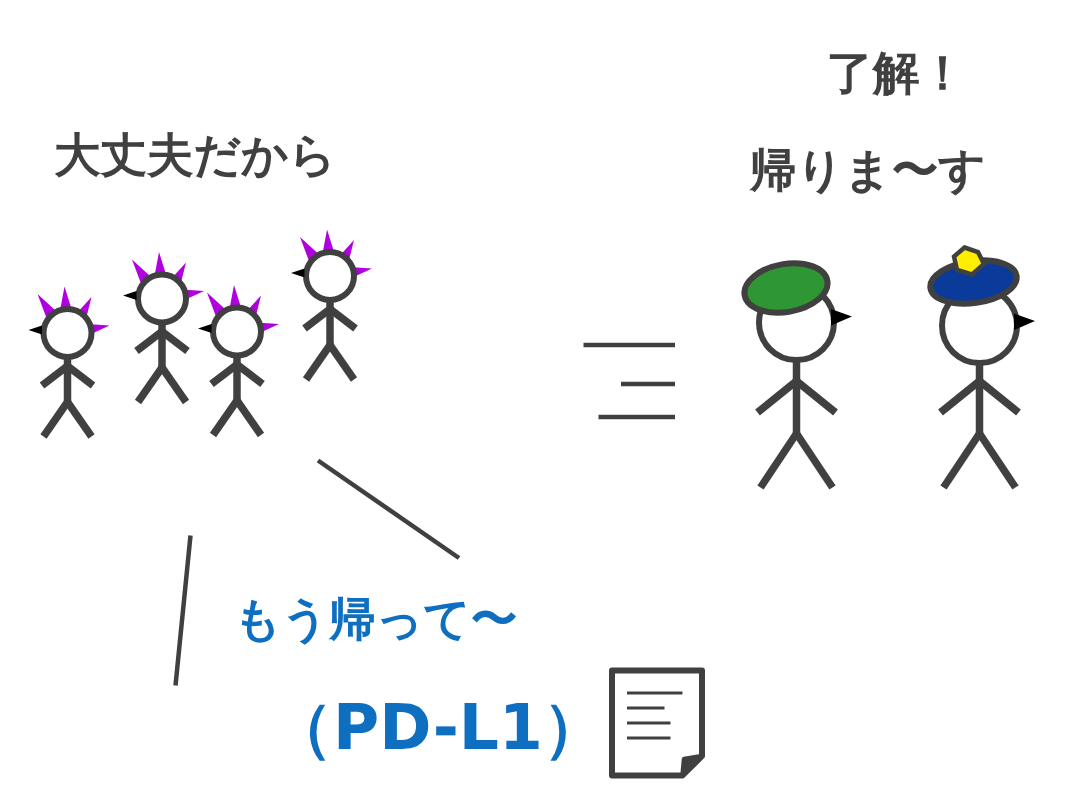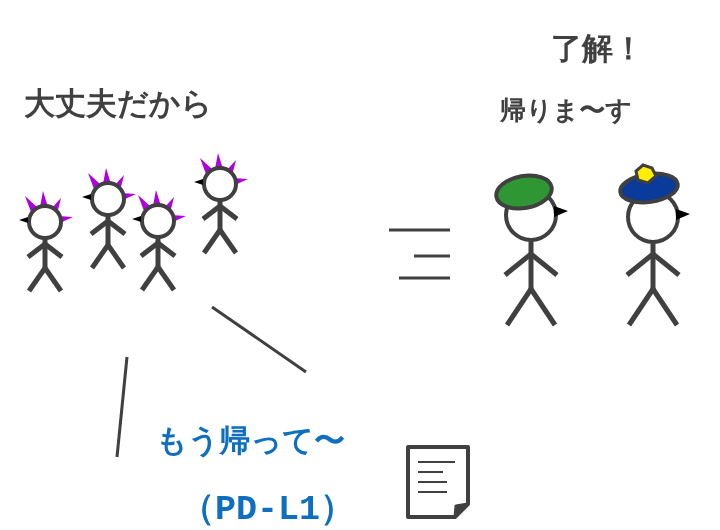--- a/index.html
+++ b/index.html
@@ -87,19 +87,19 @@
     <path d="M468,504 L455,517 L456,506 Z" fill="#404040" stroke="#404040" stroke-width="3" stroke-linejoin="round"></path>
     <g stroke="#404040" stroke-width="2">
       <line x1="418" y1="462" x2="455" y2="462"></line>
       <line x1="418" y1="472" x2="443" y2="472"></line>
       <line x1="418" y1="482" x2="447" y2="482"></line>
       <line x1="418" y1="492" x2="447" y2="492"></line>
     </g>
   </g>
 </svg>
 
-<div class="label" style="left:24px; top:83px; font-size:31px;">大丈夫だから</div>
+<div class="label" style="left:36px; top:83px; font-size:31px;">大丈夫だから</div>
 
 <div class="label" style="left:537px; top:28px; font-size:31px;margin-left:14px;">了解！</div>
-<div class="label" style="left:500px; top:93px; font-size:26px;">帰りま〜す</div>
+<div class="label" style="left:500px; top:93px; font-size:31px;">帰りま〜す</div>
 
-<div class="label blue" style="left:156px; top:392px; font-size:31px;margin-top:28px;">もう帰って〜</div>
-<div class="label blue" style="left:180px; top:484px; font-size:35px;font-family:Liberation Mono, monospace;">（PD-L1）</div>
+<div class="label blue" style="left:156px; top:392px; font-size:31px;">もう帰って〜</div>
+<div class="label blue" style="left:180px; top:457px; font-size:42px;">（PD-L1）</div>
 
 </body></html>

